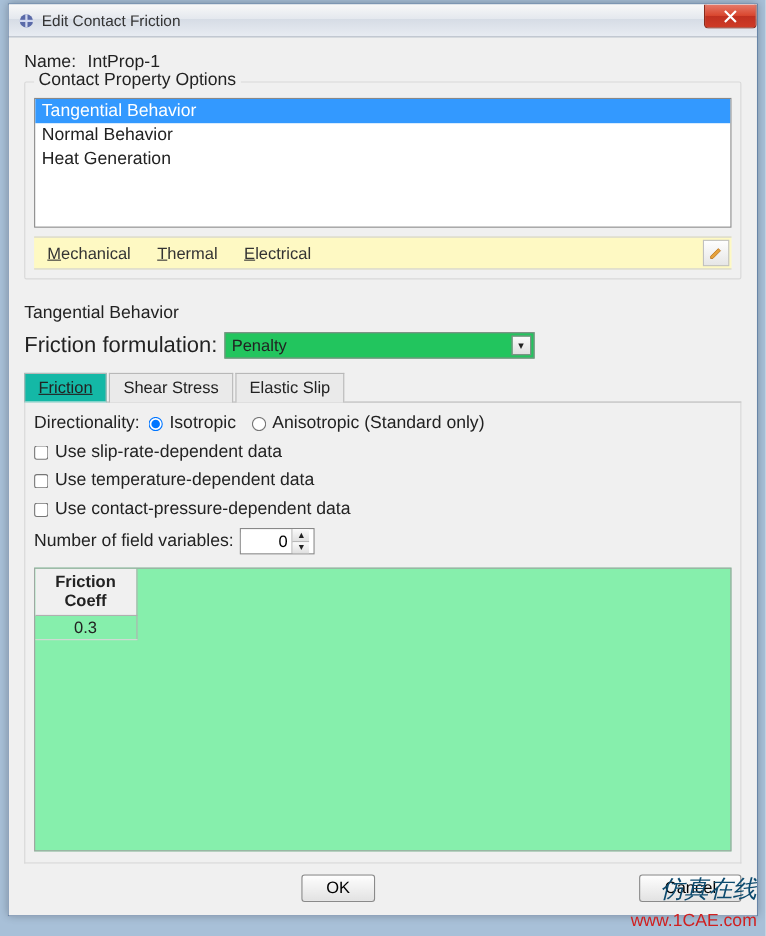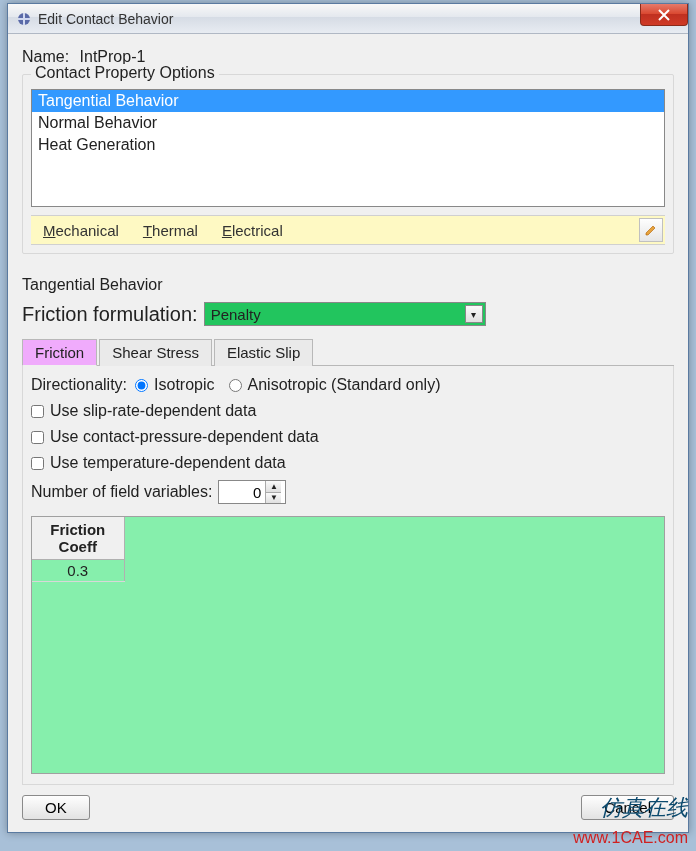--- a/index.html
+++ b/index.html
@@ -145,23 +145,24 @@
     border-bottom: none;
     background: #eaeaea;
     padding: 4px 12px;
     font-size: 15px;
     margin-right: 2px;
     cursor: pointer;
     position: relative;
     top: 1px;
   }
   .tabs2 .tab.active {
-    background: #f0abfc;
+    background: #14b8a6;
     border-bottom: 1px solid #f0f0f0;
     font-weight: normal;
+    text-decoration: underline;
   }
   .tabpanel {
     border: 1px solid #d8d8d8;
     border-top: none;
     padding: 10px 8px;
     flex: 1;
     display: flex;
     flex-direction: column;
   }
   .line { display: flex; align-items: center; margin-bottom: 8px; font-size: 16px; }
@@ -212,21 +213,21 @@
   .data-table td {
     border-right: 1px solid #b0b0b0;
     border-bottom: 1px solid #d8d8d8;
     font-size: 15px;
     padding: 2px 10px;
     text-align: center;
     width: 92px;
   }
   .button-row {
     display: flex;
-    justify-content: space-between;
+    justify-content: flex-end;
     gap: 240px;
     padding: 10px 0 4px 0;
   }
   .btn {
     border: 1px solid #8a8a8a;
     background: linear-gradient(to bottom,#fefefe,#e2e2e2);
     padding: 3px 22px;
     font-size: 15px;
     border-radius: 3px;
     cursor: pointer;
@@ -248,21 +249,21 @@
 
 <div class="window">
   <div class="titlebar">
     <span class="icon">
       <svg viewBox="0 0 16 16">
           <circle cx="8" cy="8" r="6" fill="#5a6aa8"></circle>
           <rect x="7" y="2" width="2" height="12" fill="#d0d8f0"></rect>
           <rect x="2" y="7" width="12" height="2" fill="#d0d8f0"></rect>
         </svg>
     </span>
-    <span class="title">Edit Contact Behavior</span>
+    <span class="title">Edit Contact Friction</span>
     <div class="close-btn">
       <svg viewBox="0 0 12 12">
           <path d="M1 1 L11 11 M11 1 L1 11" stroke="#fff" stroke-width="2"></path>
         </svg>
     </div>
   </div>
 
   <div class="body">
 
     <div class="name-row">
@@ -312,25 +313,25 @@
         <label>Isotropic</label>
         <input type="radio" style="">
         <label>Anisotropic (Standard only)</label>
       </div>
       <div class="line">
         <input type="checkbox" style="">
         <label>Use slip-rate-dependent data</label>
       </div>
       <div class="line">
         <input type="checkbox" style="">
+        <label>Use temperature-dependent data</label>
+      </div>
+      <div class="line">
+        <input type="checkbox" style="">
         <label>Use contact-pressure-dependent data</label>
-      </div>
-      <div class="line">
-        <input type="checkbox" style="">
-        <label>Use temperature-dependent data</label>
       </div>
       <div class="line">
         <span>Number of field variables:</span>
         <div class="spinner">
           <input value="0" style="">
           <div class="btns">
             <div>▲</div>
             <div>▼</div>
           </div>
         </div>

